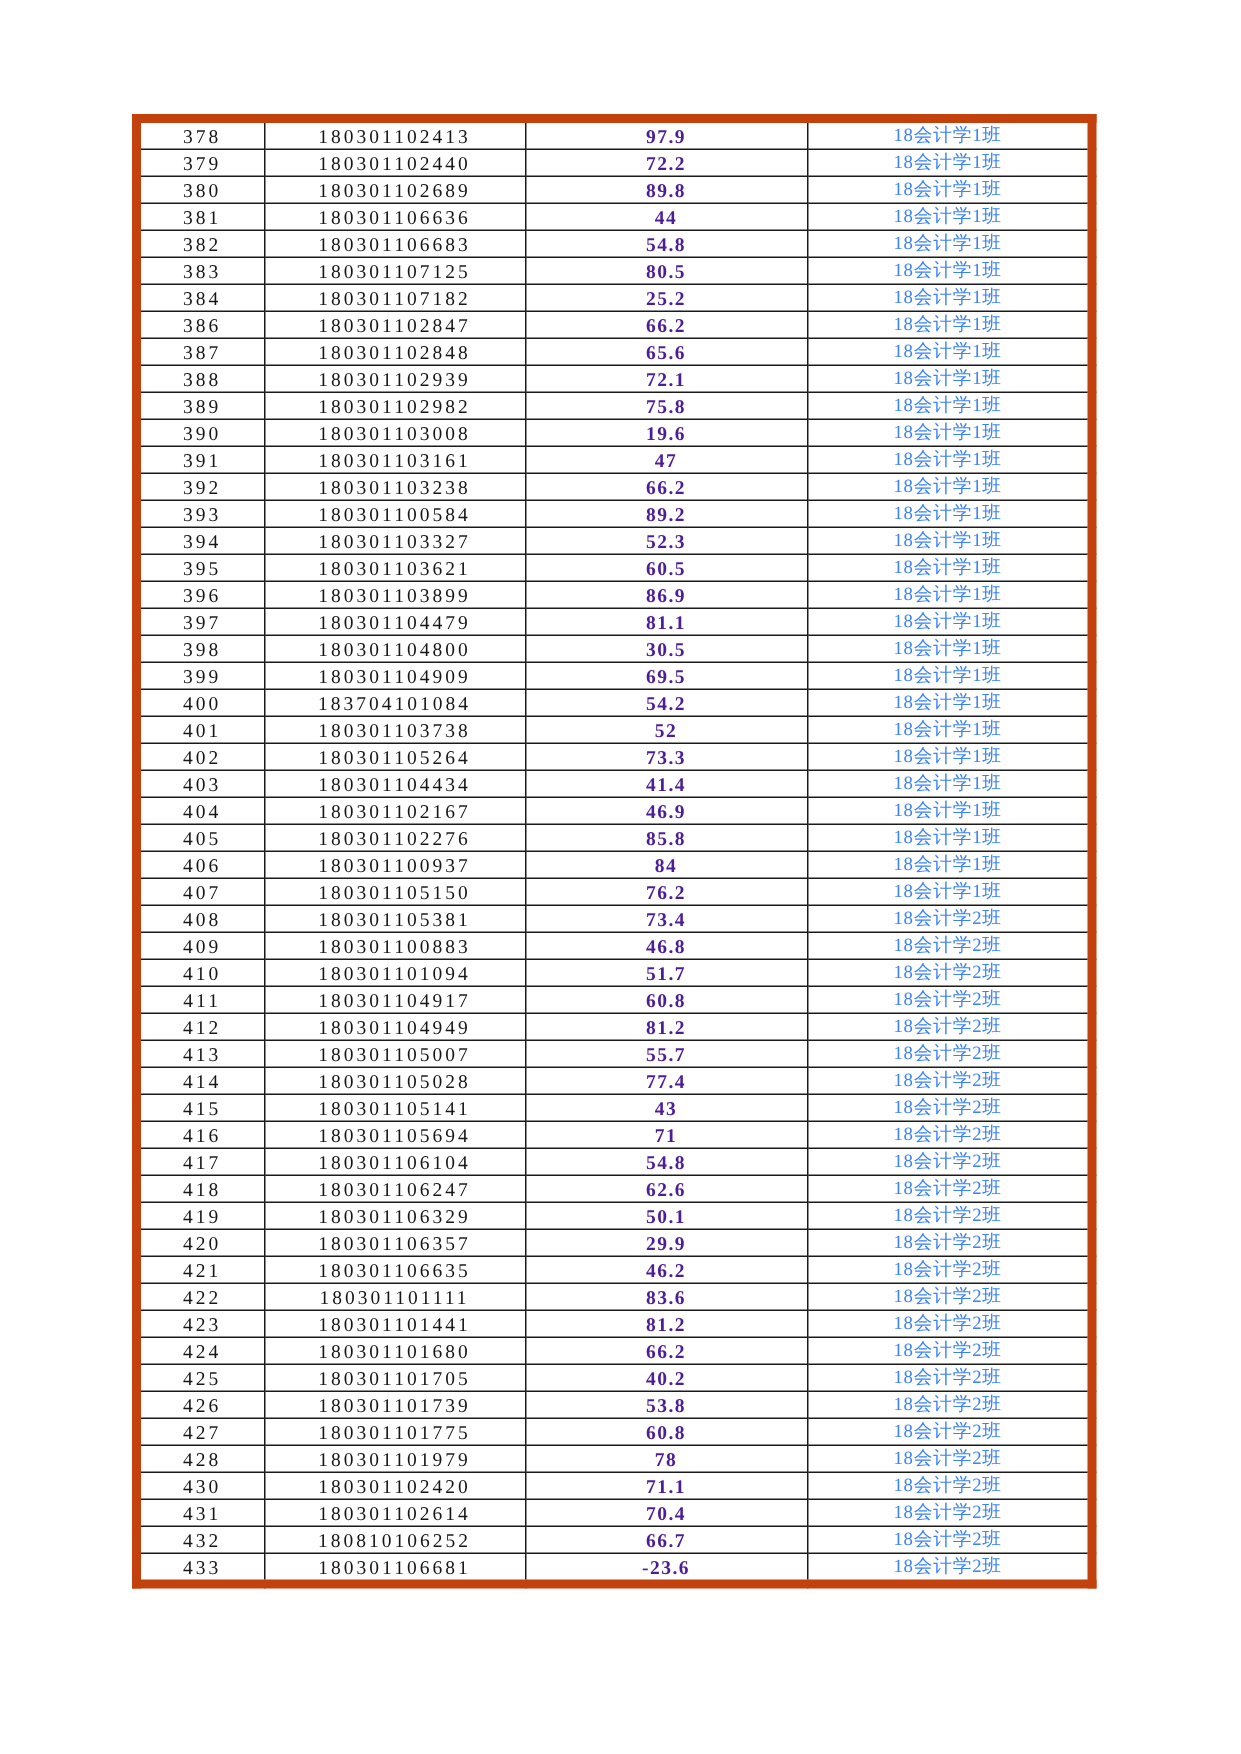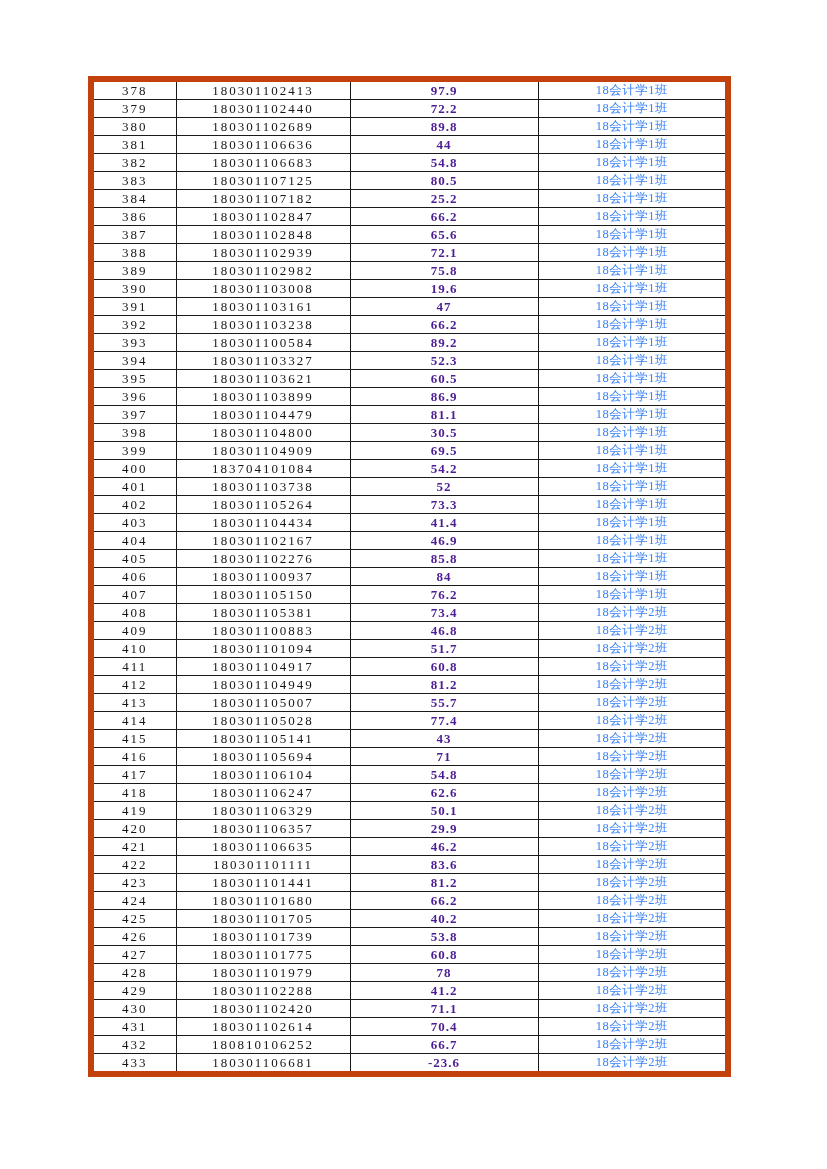--- a/index.html
+++ b/index.html
@@ -362,26 +362,20 @@
           <td class="score">60.8</td>
           <td class="cls">18会计学2班</td>
         </tr>
         <tr>
           <td class="num">428</td>
           <td class="id">180301101979</td>
           <td class="score">78</td>
           <td class="cls">18会计学2班</td>
         </tr>
         <tr>
-          <td class="num">429</td>
-          <td class="id">180301102288</td>
-          <td class="score">41.2</td>
-          <td class="cls">18会计学2班</td>
-        </tr>
-        <tr>
           <td class="num">430</td>
           <td class="id">180301102420</td>
           <td class="score">71.1</td>
           <td class="cls">18会计学2班</td>
         </tr>
         <tr>
           <td class="num">431</td>
           <td class="id">180301102614</td>
           <td class="score">70.4</td>
           <td class="cls">18会计学2班</td>

